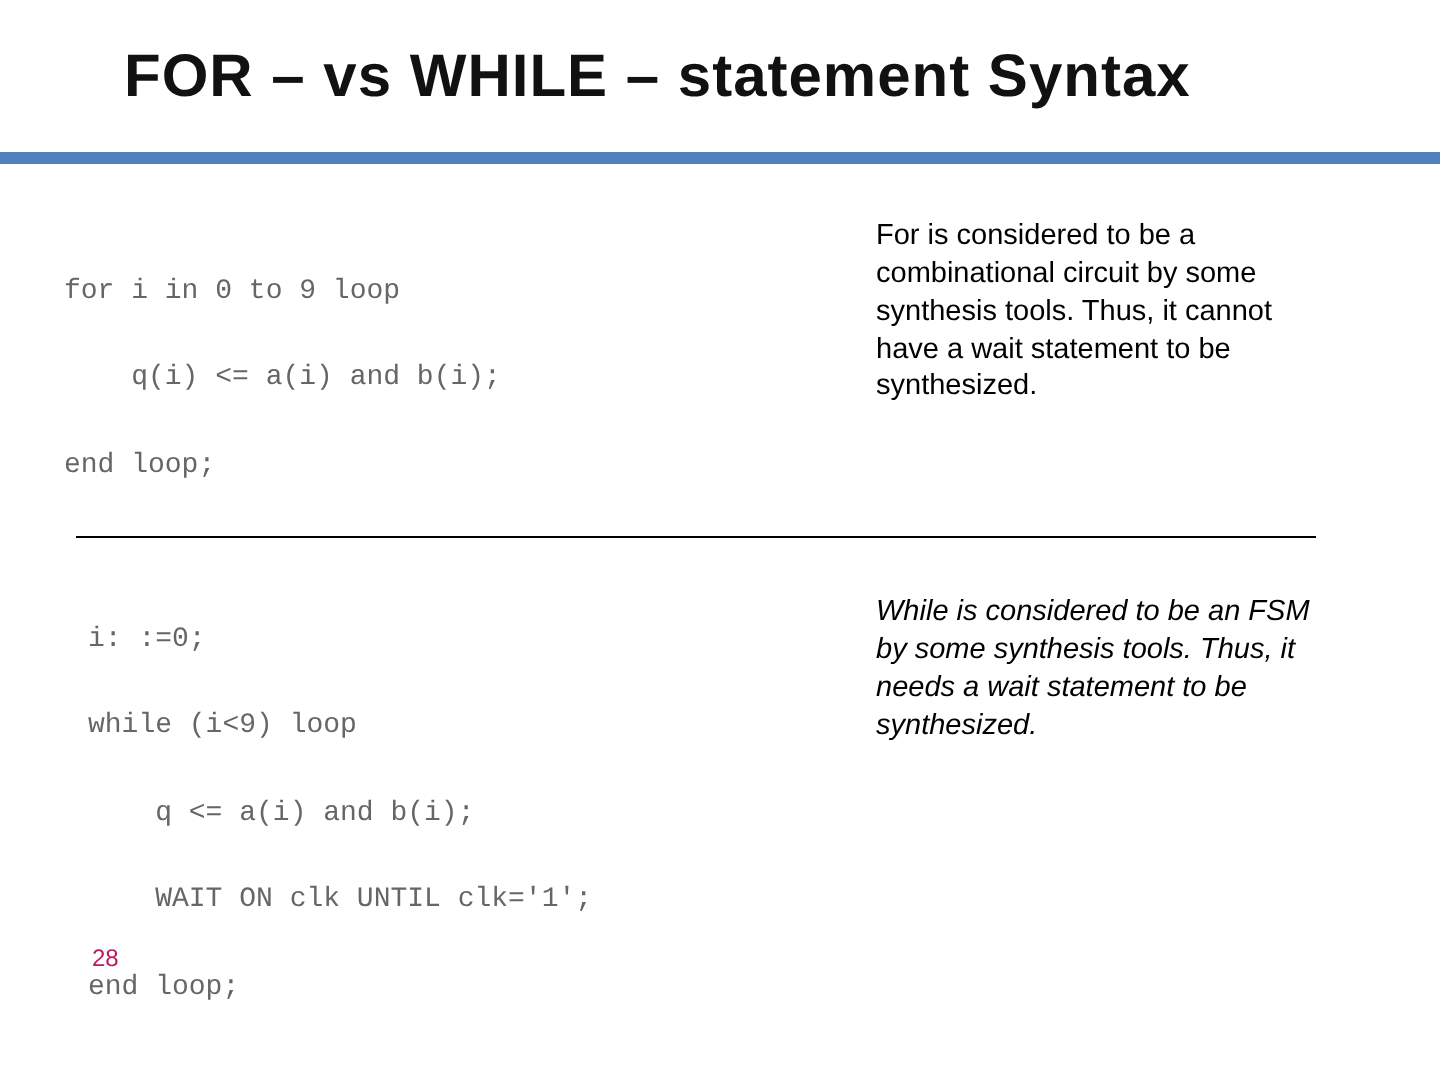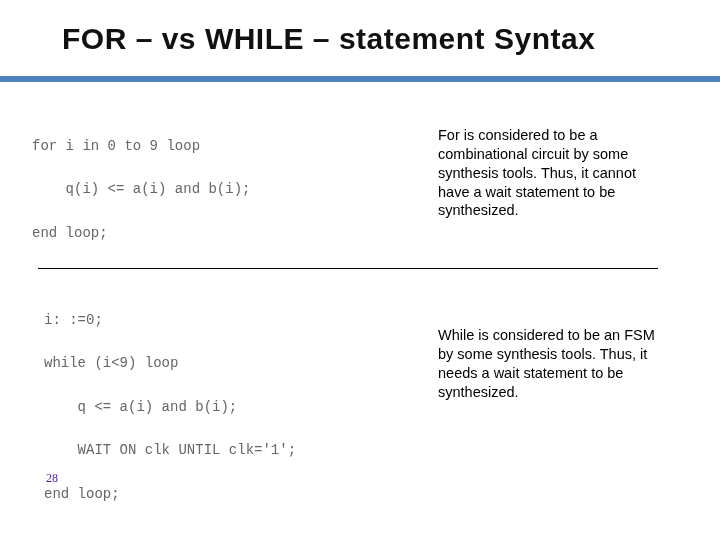--- a/index.html
+++ b/index.html
@@ -56,37 +56,36 @@
     width: 360px;
   }
   .desc {
     position: absolute;
     right: 52px;
     width: 230px;
     font-size: 14.5px;
     line-height: 1.3;
     color: #000;
   }
-  .desc-upper { top: 126px; }
-  .desc-lower { top: 326px; }
+  .desc-upper { top: 109px; }
+  .desc-lower { top: 297px; font-style: italic; }
   .divider {
     position: absolute;
     top: 260px;
     left: 38px;
     width: 620px;
     border: 0;
     border-top: 1px solid #000;
   }
   .page-num {
     position: absolute;
     left: 46px;
     bottom: 22px;
     font-size: 12px;
-    color: #4c1d95;
-    font-family: Liberation Serif, serif;
+    color: #be185d;
   }
 </style>
 </head>
 <body>
 
 <div class="slide">
 
   <div class="title">FOR – vs WHILE – statement Syntax</div>
 
   <div class="rule"></div>

